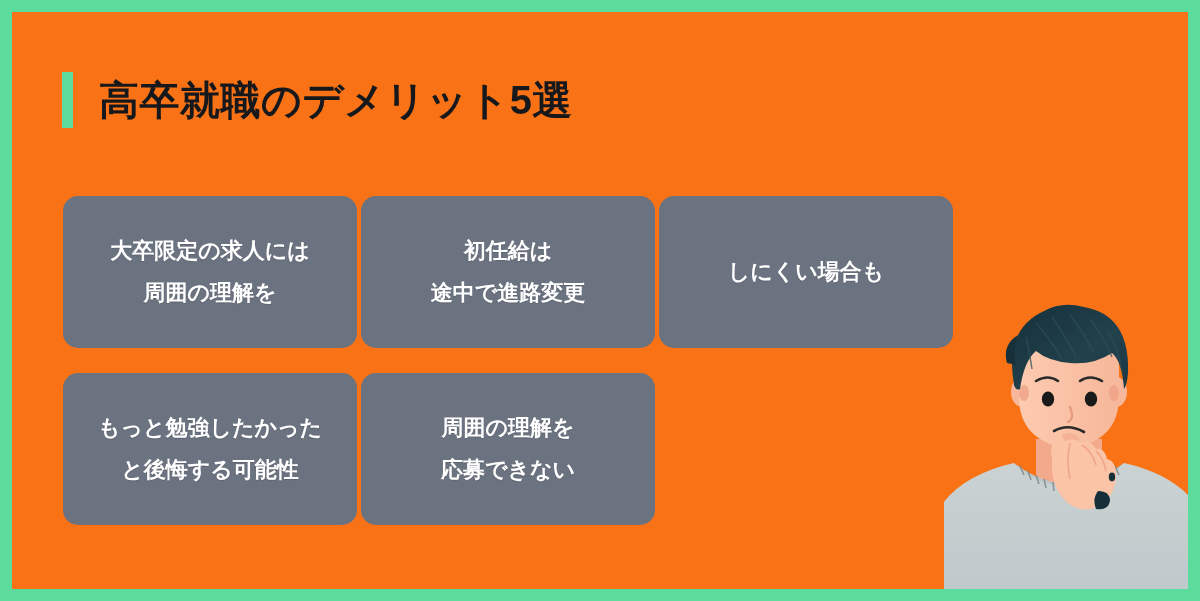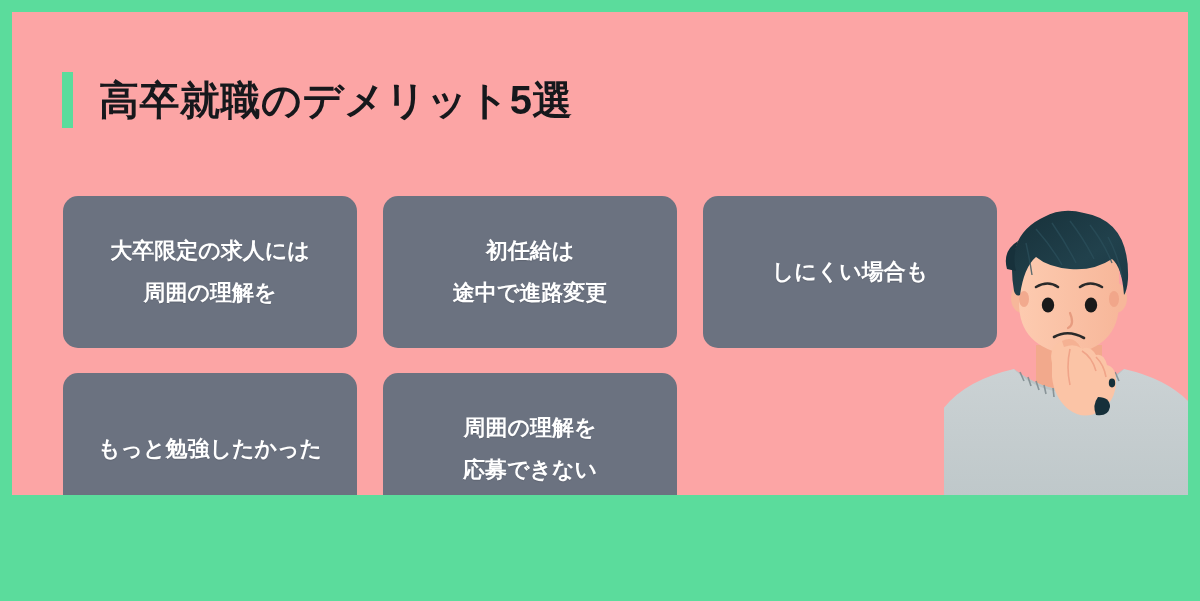--- a/index.html
+++ b/index.html
@@ -9,22 +9,22 @@
     overflow:hidden;
   }
   #frame {
     position:relative;
     width:1200px; height:601px;
     background:#5BDC9C;
   }
   #canvas {
     position:absolute;
     left:12px; top:12px;
-    width:1176px; height:483px;
-    background:#fca5a5;
+    width:1176px; height:577px;
+    background:#f97316;
     overflow:hidden;
   }
 
   
   #header {
     position:absolute;
     left:50px; top:60px;
     display:flex; align-items:center;
   }
   #accent-bar {
@@ -41,21 +41,21 @@
     white-space:nowrap;
     line-height:1;
   }
 
   
   #card-grid {
     position:absolute;
     left:51px; top:184px;
     width:940px;
   }
-  .card-row { display:flex; gap:26px; margin-bottom:25px;align-items:center; }
+  .card-row { display:flex; gap:4px; margin-bottom:25px;align-items:center; }
   .card {
     width:294px; height:152px;
     background:#6B7280;
     border-radius:15px;
     display:flex;
     flex-direction:column;
     align-items:center;
     justify-content:center;
     color:#FFFFFF;
     font-weight:bold;
@@ -97,20 +97,21 @@
           <span class="card-line">途中で進路変更</span>
         </div>
         <div class="card">
           <span class="card-line">しにくい場合も</span>
         </div>
       </div>
 
       <div class="card-row">
         <div class="card">
           <span class="card-line">もっと勉強したかった</span>
+          <span class="card-line">と後悔する可能性</span>
         </div>
         <div class="card">
           <span class="card-line">周囲の理解を</span>
           <span class="card-line">応募できない</span>
         </div>
       </div>
 
     </div>
 
     <div id="illustration">

